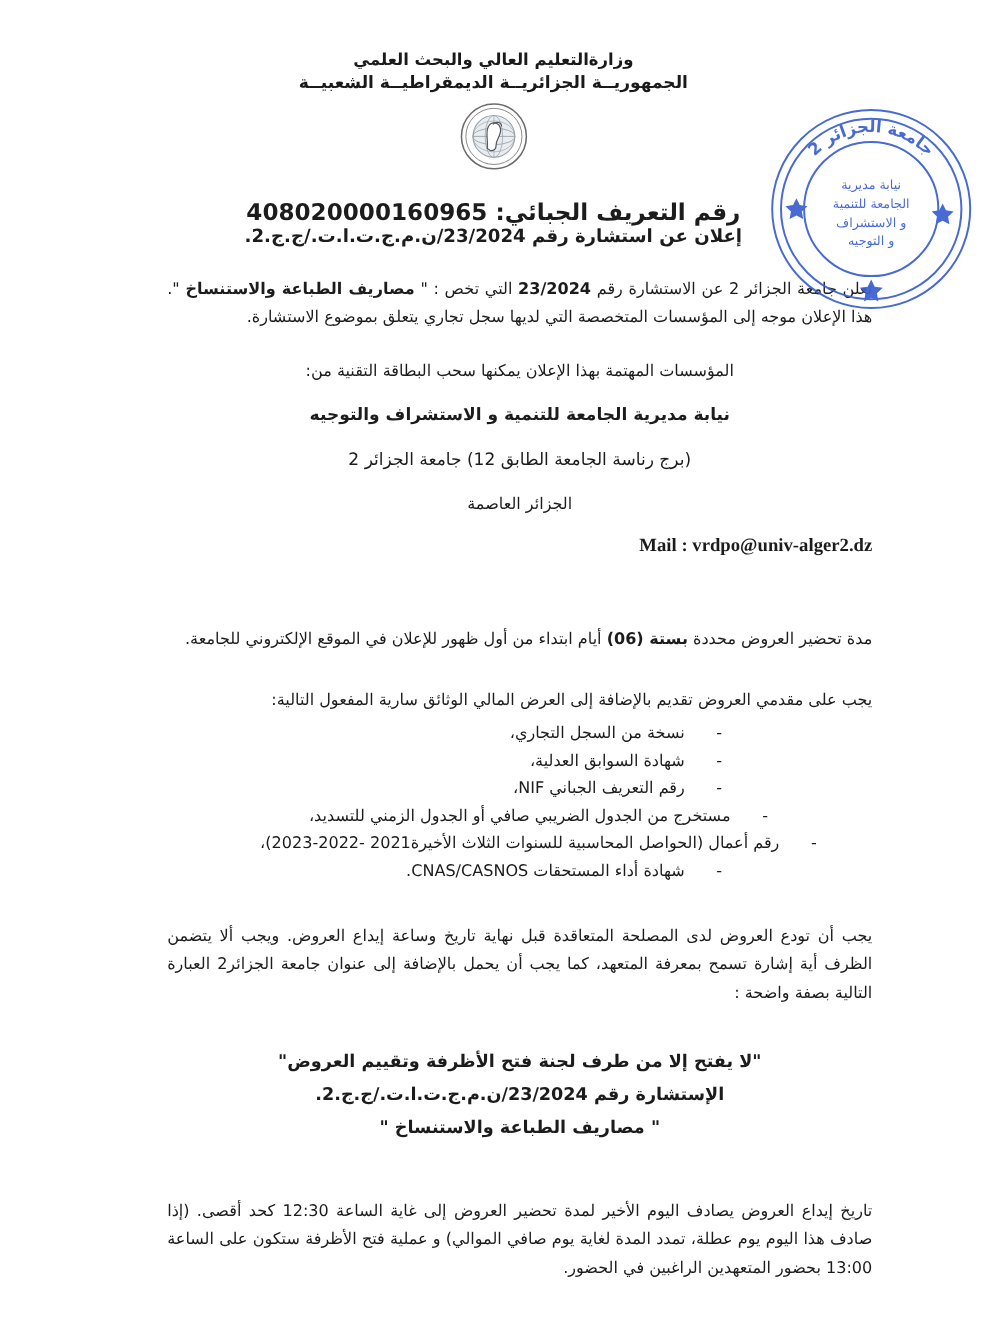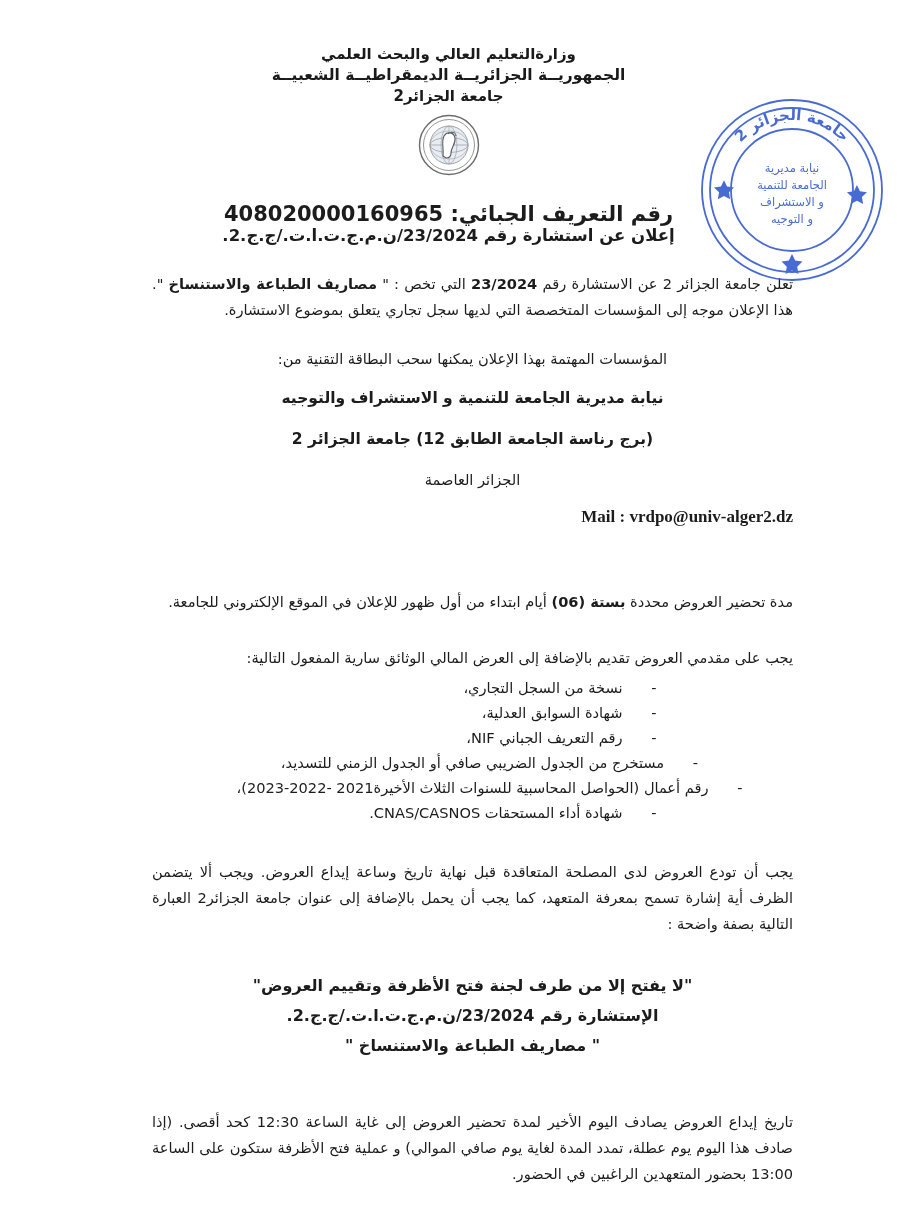--- a/index.html
+++ b/index.html
@@ -97,21 +97,21 @@
     text-align:center;
     font-size:14.6px;
     line-height:25px;
   }
   .p-contact{
     text-align:center;
     font-weight:bold;
     font-size:15.5px;
     line-height:25px;
   }
-  .p-contact.sub{font-weight:bold;}
+  .p-contact.sub{font-weight:normal;}
   .p-city{
     text-align:center;
     font-size:14.6px;
     line-height:25px;
   }
   .mail{
     text-align:right;
     font-family:"Liberation Serif","DejaVu Serif",serif;
     font-weight:bold;
     font-size:17px;
@@ -171,21 +171,20 @@
   .spacer-sm{height:8px;}
 </style>
 </head>
 <body>
 
 <div class="page">
 
   <div class="header-block">
     <div class="org-line l2">وزارةالتعليم العالي والبحث العلمي</div>
     <div class="org-line l1">الجمهوريــة الجزائريــة الديمقراطيــة الشعبيــة</div>
-    <div class="org-line l3">جامعة الجزائر2</div>
 
     <div class="logo-wrap">
       <svg width="62" height="62" viewBox="0 0 62 62" aria-hidden="true">
         <circle cx="31" cy="31" r="29.5" fill="none" stroke="#6b6b6b" stroke-width="1.4"></circle>
         <circle cx="31" cy="31" r="25.5" fill="none" stroke="#8a8a8a" stroke-width="0.9"></circle>
         <circle cx="31" cy="31" r="19" fill="#e9edf1" stroke="#9aa3ab" stroke-width="1"></circle>
         <ellipse cx="31" cy="31" rx="19" ry="7.5" fill="none" stroke="#9aa3ab" stroke-width="0.8"></ellipse>
         <ellipse cx="31" cy="31" rx="19" ry="14" fill="none" stroke="#9aa3ab" stroke-width="0.6"></ellipse>
         <line x1="12" y1="31" x2="50" y2="31" stroke="#9aa3ab" stroke-width="0.8"></line>
         <ellipse cx="31" cy="31" rx="8" ry="19" fill="none" stroke="#9aa3ab" stroke-width="0.7"></ellipse>

